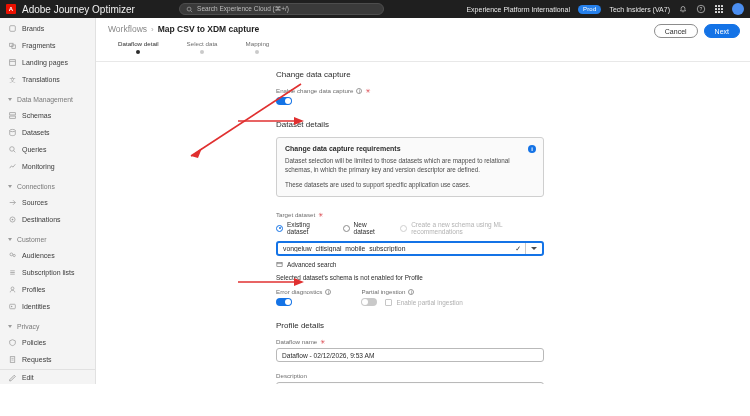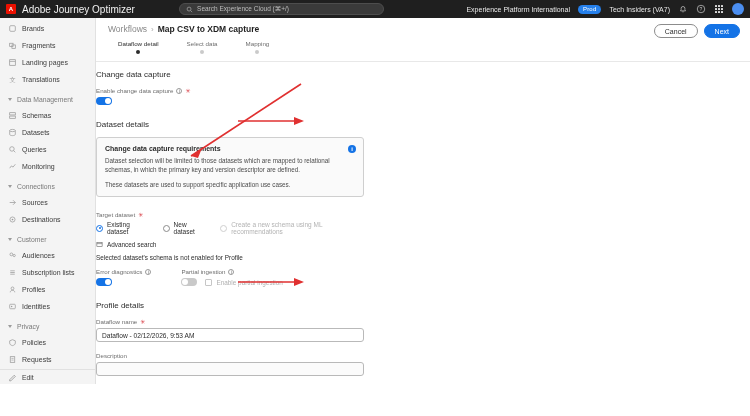--- a/index.html
+++ b/index.html
@@ -100,21 +100,21 @@
   }
   .btn {
     height:14px; border-radius:7px; font-size:7px; padding:0 10px;
     display:inline-flex; align-items:center; justify-content:center; cursor:pointer;
   }
   .btn-secondary { border:1px solid #8c8c8c; color:#2c2c2c; background:#fff; }
   .btn-primary { background:#1473e6; color:#fff; border:1px solid #1473e6; }
 
   
   .content { padding:8px 0 0 0; height:354px; overflow:hidden; position:relative; }
-  .col { width:268px; }
+  .col { margin-left:180px; width:268px; }
   .sec-title { font-size:8px; color:#2c2c2c; margin-bottom:8px; }
   .field-label { font-size:6.2px; color:#6e6e6e; margin-bottom:3px; display:flex; align-items:center; gap:3px;}
   .req { color:#d7373f; font-size:6px; }
 
   .infoi {
     width:6px;height:6px;border:1px solid #9a9a9a;border-radius:50%;
     font-size:4.5px; line-height:5px; text-align:center; color:#6e6e6e; display:inline-block;
   }
 
   .toggle {
@@ -435,20 +435,28 @@
           <label class="radio">
             <span class="dot"></span>
             <span>New dataset</span>
           </label>
           <label class="radio disabled">
             <span class="dot"></span>
             <span>Create a new schema using ML recommendations</span>
           </label>
         </div>
 
+        <div class="combo">
+          <input value="vongeluw_citisignal_mobile_subscription" style="">
+          <span class="check">✓</span>
+          <span class="divider"></span>
+          <span class="caret">
+              <span class="caret-tri"></span>
+            </span>
+        </div>
 
         <div class="link-row">
           <svg width="7" height="7" viewBox="0 0 16 16">
             <rect x="2" y="3" width="12" height="10" fill="none" stroke="#5a5a5a" stroke-width="1.3"></rect>
             <line x1="2" y1="6" x2="14" y2="6" stroke="#5a5a5a" stroke-width="1.3"></line>
           </svg>
           <span>Advanced search</span>
         </div>
 
         <div class="note">Selected dataset's schema is not enabled for Profile</div>

